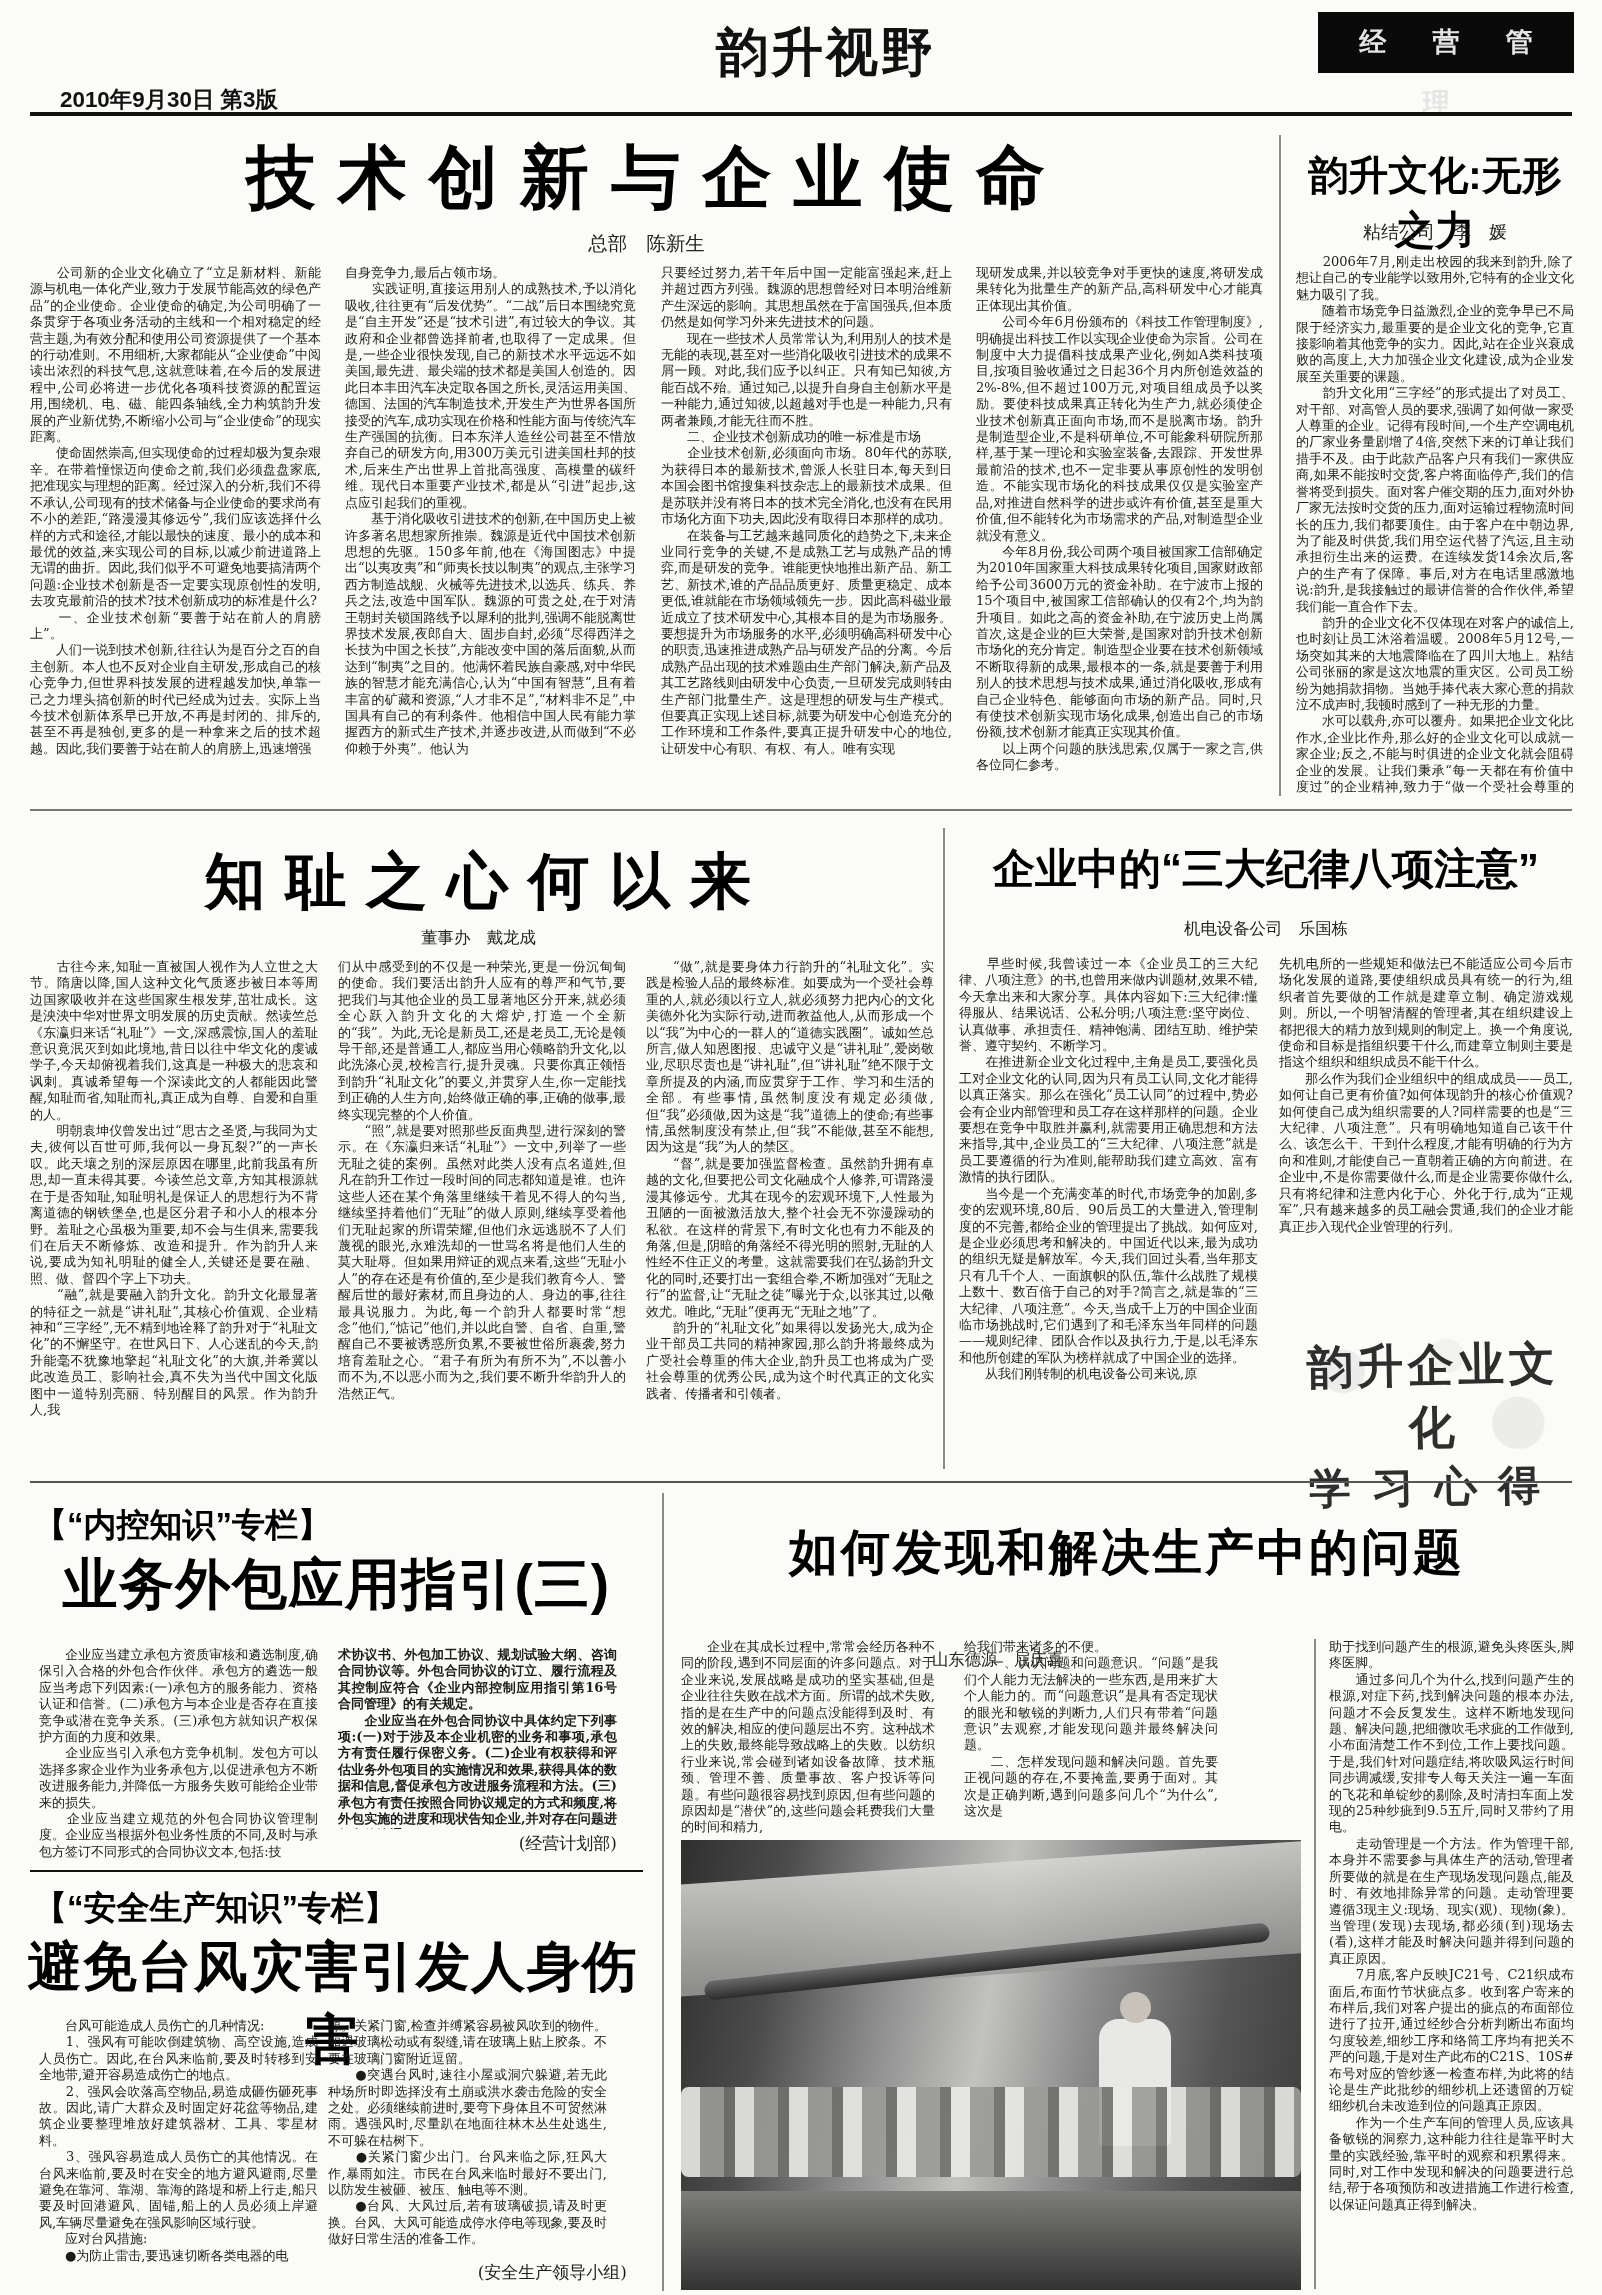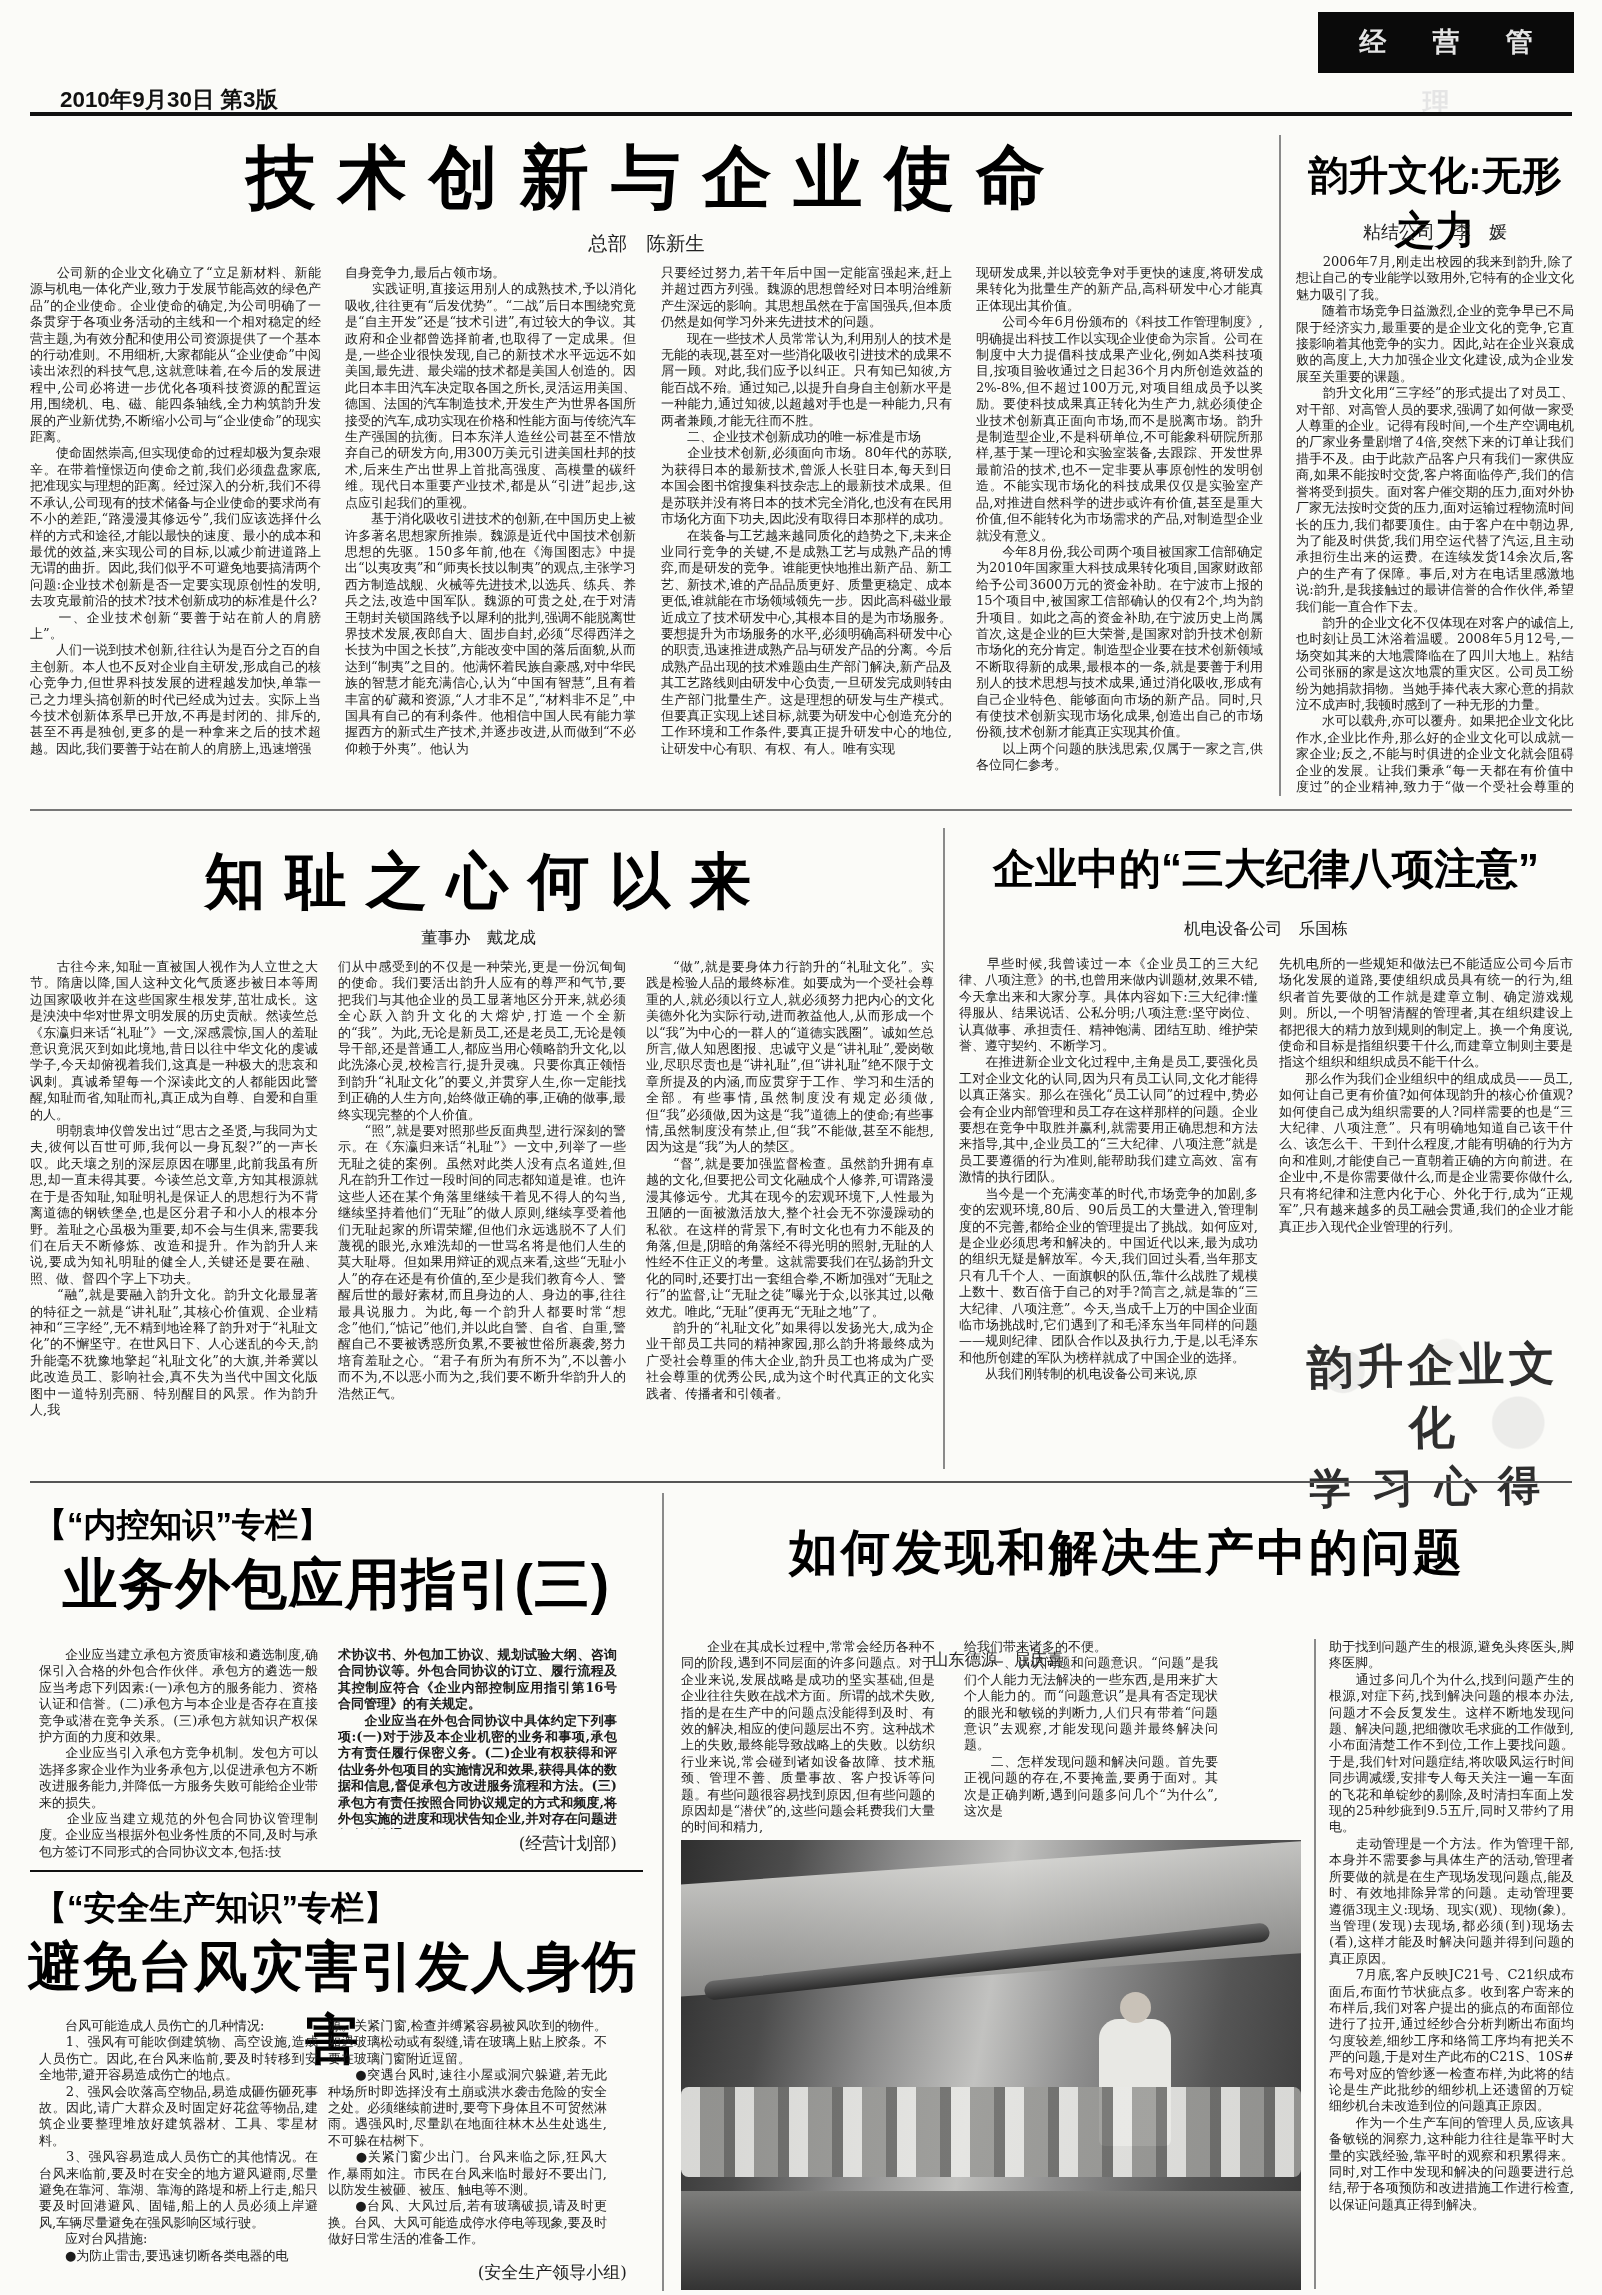--- a/index.html
+++ b/index.html
@@ -96,20 +96,21 @@
      background:#e8e8e4;border-radius:19.4px 19.4px 6px 6px;}
   .ph-worker:before{content:"";position:absolute;left:21px;top:-27px;width:31px;height:31px;
      border-radius:50%;background:#c9c2b8;}
 </style>
 </head>
 <body>
 
 <div id="page">
 
   <div id="date" class="abs">2010年9月30日  第3版</div>
+  <div id="masthead" class="abs">韵升视野</div>
   <div id="category" class="abs">经 营 管 理</div>
   <div id="rule-top" class="abs rule"></div>
 
   <div>
     <div id="tech-title" class="abs title">技 术 创 新 与 企 业 使 命</div>
     <div id="tech-byline" class="abs byline">总部　陈新生</div>
     <div id="tech-c1" class="abs body">　　公司新的企业文化确立了“立足新材料、新能源与机电一体化产业,致力于发展节能高效的绿色产品”的企业使命。企业使命的确定,为公司明确了一条贯穿于各项业务活动的主线和一个相对稳定的经营主题,为有效分配和使用公司资源提供了一个基本的行动准则。不用细析,大家都能从“企业使命”中阅读出浓烈的科技气息,这就意味着,在今后的发展进程中,公司必将进一步优化各项科技资源的配置运用,围绕机、电、磁、能四条轴线,全力构筑韵升发展的产业新优势,不断缩小公司与“企业使命”的现实距离。
 　　使命固然崇高,但实现使命的过程却极为复杂艰辛。在带着憧憬迈向使命之前,我们必须盘盘家底,把准现实与理想的距离。经过深入的分析,我们不得不承认,公司现有的技术储备与企业使命的要求尚有不小的差距,“路漫漫其修远兮”,我们应该选择什么样的方式和途径,才能以最快的速度、最小的成本和最优的效益,来实现公司的目标,以减少前进道路上无谓的曲折。因此,我们似乎不可避免地要搞清两个问题:企业技术创新是否一定要实现原创性的发明,去攻克最前沿的技术?技术创新成功的标准是什么?
 　　一、企业技术创新“要善于站在前人的肩膀上”。
 　　人们一说到技术创新,往往认为是百分之百的自主创新。本人也不反对企业自主研发,形成自己的核心竞争力,但世界科技发展的进程越发加快,单靠一己之力埋头搞创新的时代已经成为过去。实际上当今技术创新体系早已开放,不再是封闭的、排斥的,甚至不再是独创,更多的是一种拿来之后的技术超越。因此,我们要善于站在前人的肩膀上,迅速增强</div>

